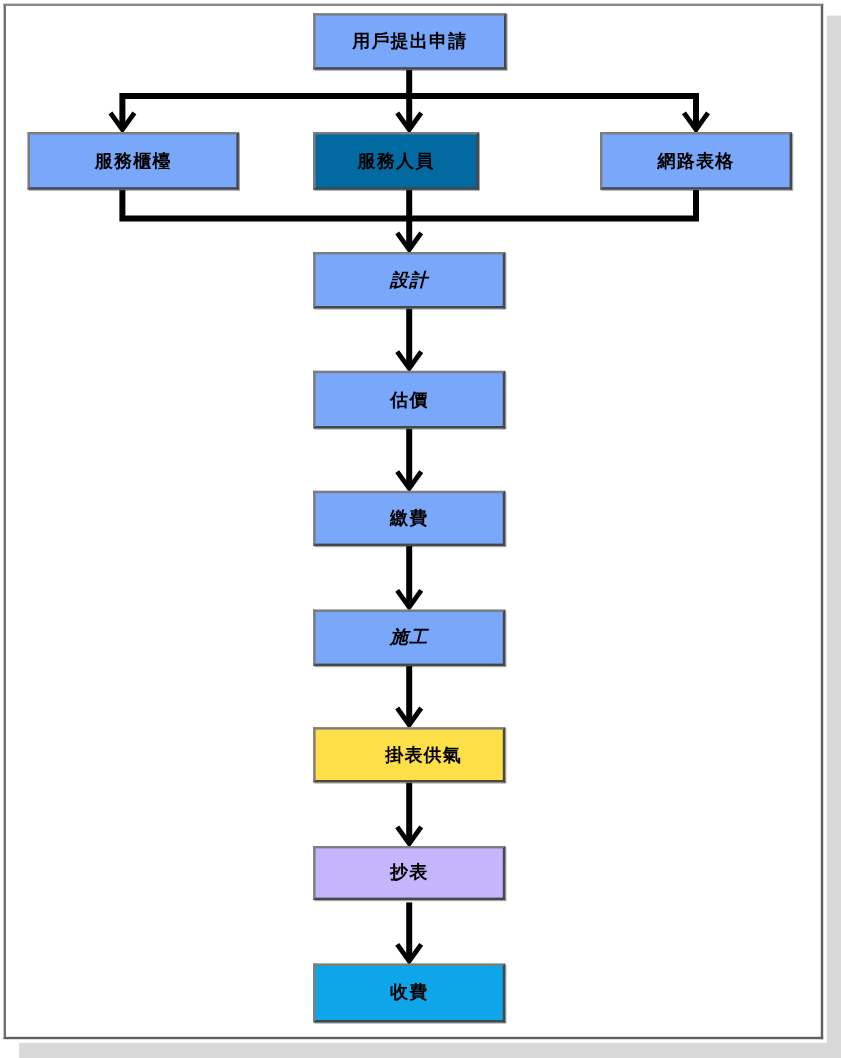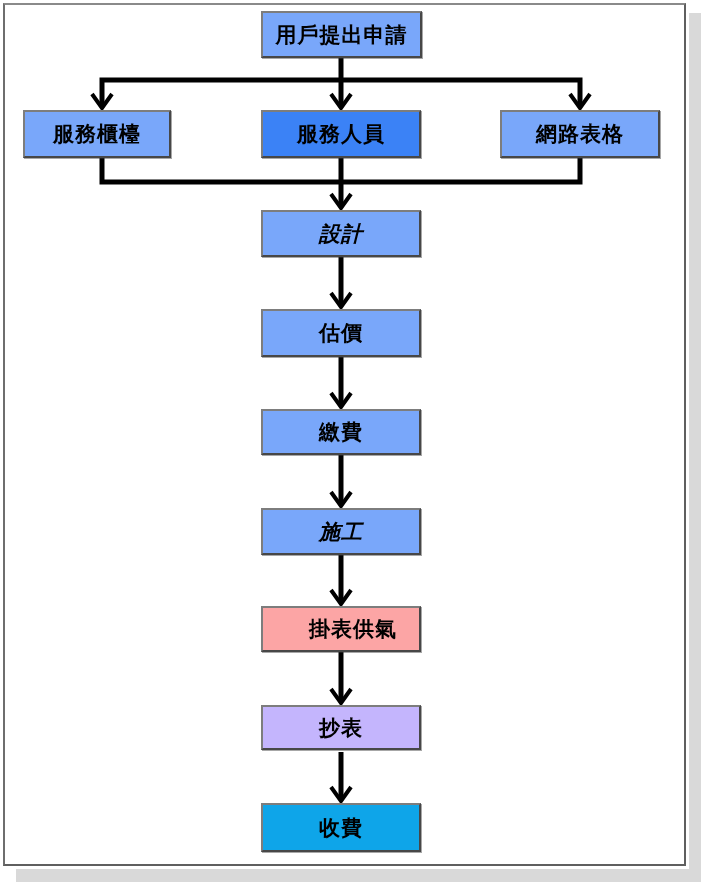--- a/index.html
+++ b/index.html
@@ -57,21 +57,21 @@
     height: 882px;
   }
   .node {
     position: absolute;
     box-sizing: border-box;
     border: 2px solid;
     border-color: #7d7d7d #474747 #474747 #7d7d7d;
     display: flex;
     align-items: center;
     justify-content: center;
-    font-size: 21px;
+    font-size: 15px;
     font-weight: bold;
     letter-spacing: 1px;
     color: #000000;
     text-align: center;
     box-shadow: 1px 1px 0 rgba(60,60,60,0.45);
   }
 </style>
 </head>
 <body>
 
@@ -100,25 +100,25 @@
       <path d="M331,293 L341,307 L351,293" fill="none" stroke="#000000" stroke-width="4"></path>
       <path d="M331,393 L341,407 L351,393" fill="none" stroke="#000000" stroke-width="4"></path>
       <path d="M331,492 L341,506 L351,492" fill="none" stroke="#000000" stroke-width="4"></path>
       <path d="M331,590 L341,604 L351,590" fill="none" stroke="#000000" stroke-width="4"></path>
       <path d="M331,689 L341,703 L351,689" fill="none" stroke="#000000" stroke-width="4"></path>
       <path d="M331,787 L341,801 L351,787" fill="none" stroke="#000000" stroke-width="4"></path>
     </svg>
 
   <div class="flow-nodes">
       <div class="node" style="left: 261px; top: 11px; width: 161px; height: 47px; background: rgb(121, 167, 250);">用戶提出申請</div>
-      <div class="node" style="left: 23px; top: 110px; width: 148px; height: 48px; background: rgb(121, 167, 250);">服務櫃檯</div>
-      <div class="node" style="left: 261px; top: 110px; width: 160px; height: 48px; background: #3b82f6;">服務人員</div>
+      <div class="node" style="left: 23px; top: 110px; width: 176px; height: 48px; background: rgb(121, 167, 250);">服務櫃檯</div>
+      <div class="node" style="left: 261px; top: 110px; width: 138px; height: 48px; background: #0369a1;">服務人員</div>
       <div class="node" style="left: 500px; top: 110px; width: 160px; height: 48px; background: rgb(121, 167, 250);">網路表格</div>
       <div class="node" style="left: 261px; top: 210px; width: 160px; height: 47px; background: rgb(121, 167, 250); font-style: italic;">設計</div>
       <div class="node" style="left: 261px; top: 309px; width: 160px; height: 48px; background: rgb(121, 167, 250);">估價</div>
       <div class="node" style="left: 261px; top: 409px; width: 160px; height: 46px; background: rgb(121, 167, 250);">繳費</div>
       <div class="node" style="left: 261px; top: 508px; width: 160px; height: 47px; background: rgb(121, 167, 250); font-style: italic;">施工</div>
-      <div class="node" style="left: 261px; top: 606px; width: 160px; height: 46px; background: #fca5a5; padding-left: 24px;">掛表供氣</div>
+      <div class="node" style="left: 261px; top: 606px; width: 160px; height: 46px; background: #fde047; padding-left: 24px;">掛表供氣</div>
       <div class="node" style="left: 261px; top: 705px; width: 160px; height: 45px; background: #c4b5fd;">抄表</div>
       <div class="node" style="left: 261px; top: 803px; width: 160px; height: 49px; background: #0ea5e9;">收費</div>
     </div>
 
 </div>
 
 </body></html>

